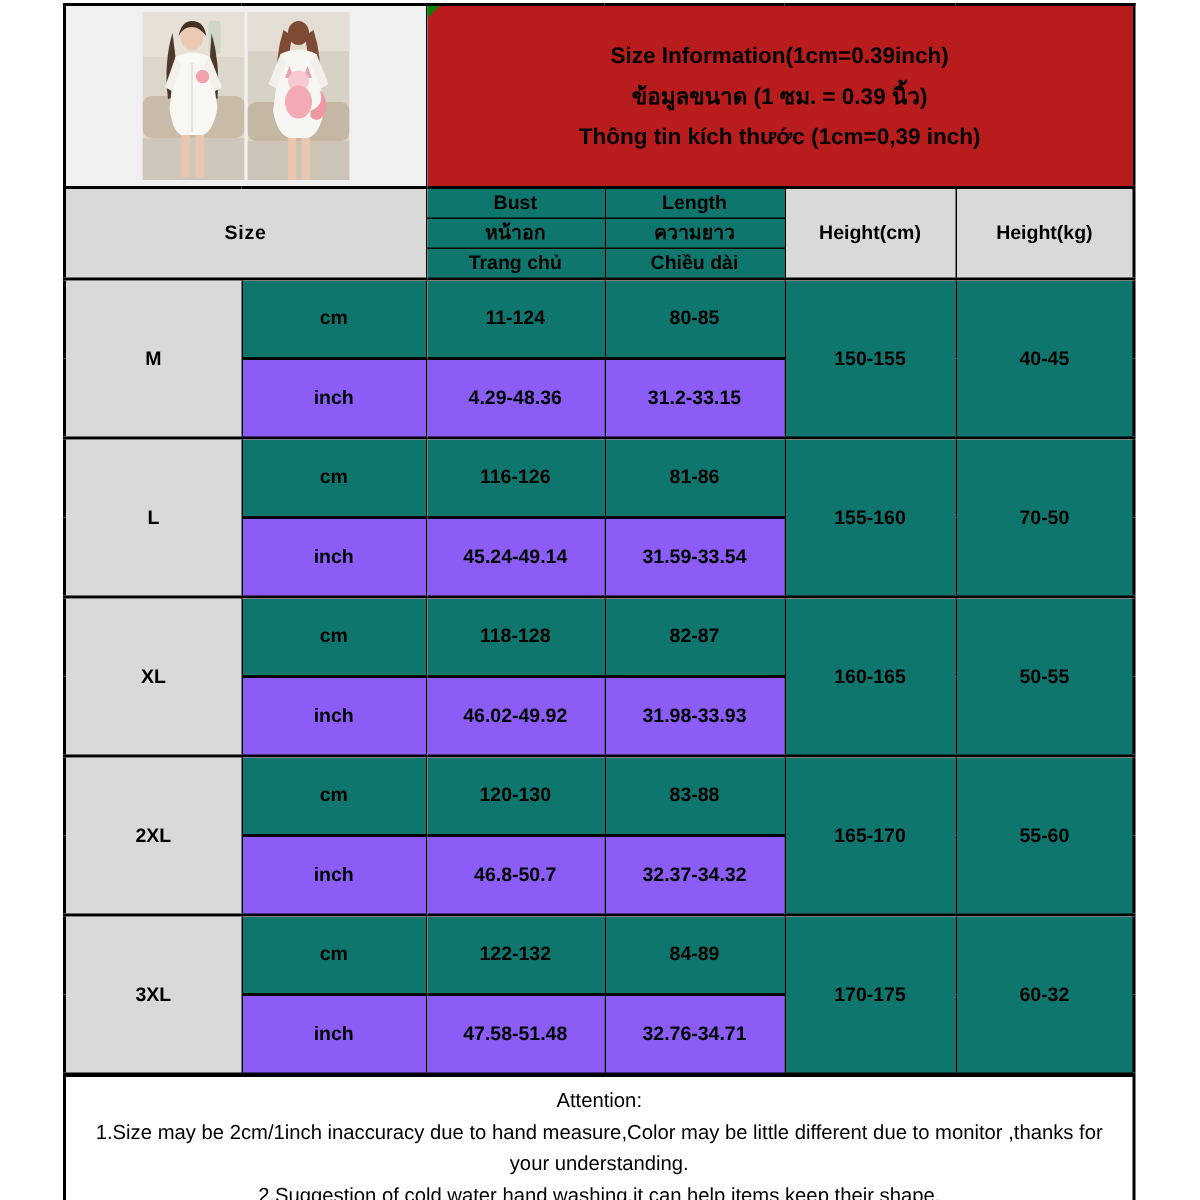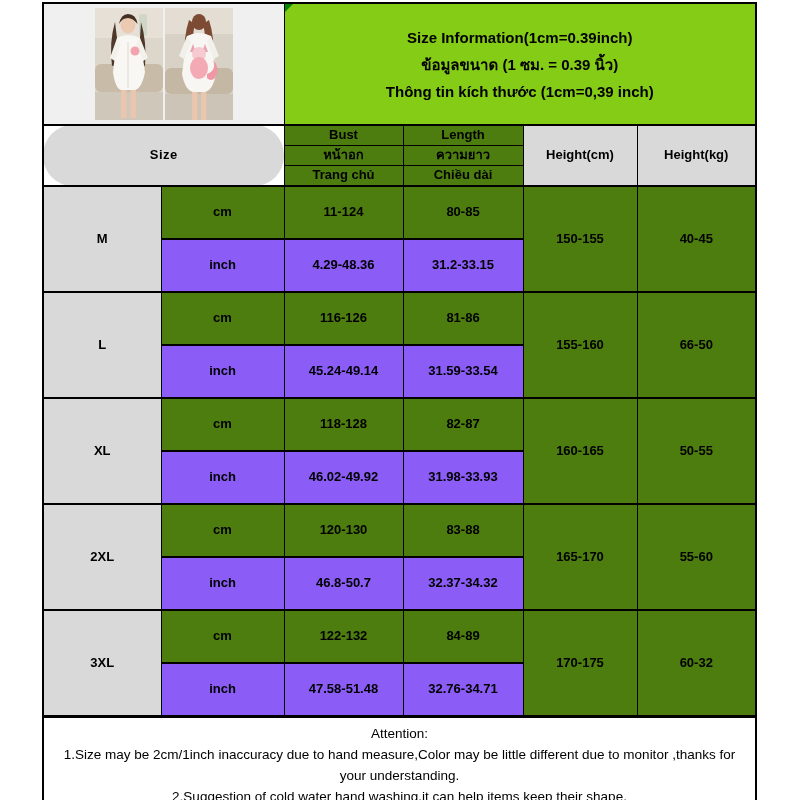--- a/index.html
+++ b/index.html
@@ -11,38 +11,38 @@
   table.size-table{
     position:absolute;left:42px;top:2px;width:713px;
     border-collapse:collapse;table-layout:fixed;
     border:2px solid #000;
   }
   td{
     border:1px solid #000;text-align:center;vertical-align:middle;
     padding:0;font-size:13px;font-weight:bold;line-height:1.25;overflow:hidden;
   }
   .fill-dark{background:#d9d9d9;}
-  .fill-light{background:#4d7c0f;}
+  .fill-light{background:#0f766e;}
   .fill-white{background:#8b5cf6;}
   
   .top-row td{height:120px;}
   .img-cell{background:#f0f0f0;}
   .photo{display:flex;gap:2px;width:138px;height:112px;margin:0 auto;}
   .photo svg{display:block;}
   .title-cell{
-    position:relative;background:#84cc16;
+    position:relative;background:#b91c1c;
     font-size:15px;font-weight:bold;line-height:1.8;
   }
   .corner-flag{
     position:absolute;top:0;left:0;width:0;height:0;
     border-top:8px solid #068406;border-right:8px solid transparent;
   }
   
   .hrow td{height:19px;font-size:13px;}
-  .size-head{font-size:26px;letter-spacing:0.5px;border-radius:30px;}
+  .size-head{font-size:26px;letter-spacing:0.5px;}
   
   .cm-row td,.inch-row td{height:51px;font-size:13px;margin-top:20px;}
   .group-start td{border-top:2px solid #000;}
   .inch-row td{border-top:2px solid #000;}
   .size-label{font-size:14px;}
   
   .attention-row td{
     height:88px;background:#fff;font-weight:normal;font-size:13.5px;
     line-height:1.55;border-top:3px solid #000;padding:4px 10px;
     vertical-align:top;
@@ -145,21 +145,21 @@
       <td class="fill-white">4.29-48.36</td>
       <td class="fill-white">31.2-33.15</td>
     </tr>
 
     <tr class="cm-row group-start">
       <td rowspan="2" class="fill-dark size-label">L</td>
       <td class="fill-light">cm</td>
       <td class="fill-light">116-126</td>
       <td class="fill-light">81-86</td>
       <td rowspan="2" class="fill-light">155-160</td>
-      <td rowspan="2" class="fill-light">66-50</td>
+      <td rowspan="2" class="fill-light">70-50</td>
     </tr>
     <tr class="inch-row">
       <td class="fill-white">inch</td>
       <td class="fill-white">45.24-49.14</td>
       <td class="fill-white">31.59-33.54</td>
     </tr>
 
     <tr class="cm-row group-start">
       <td rowspan="2" class="fill-dark size-label">XL</td>
       <td class="fill-light">cm</td>

